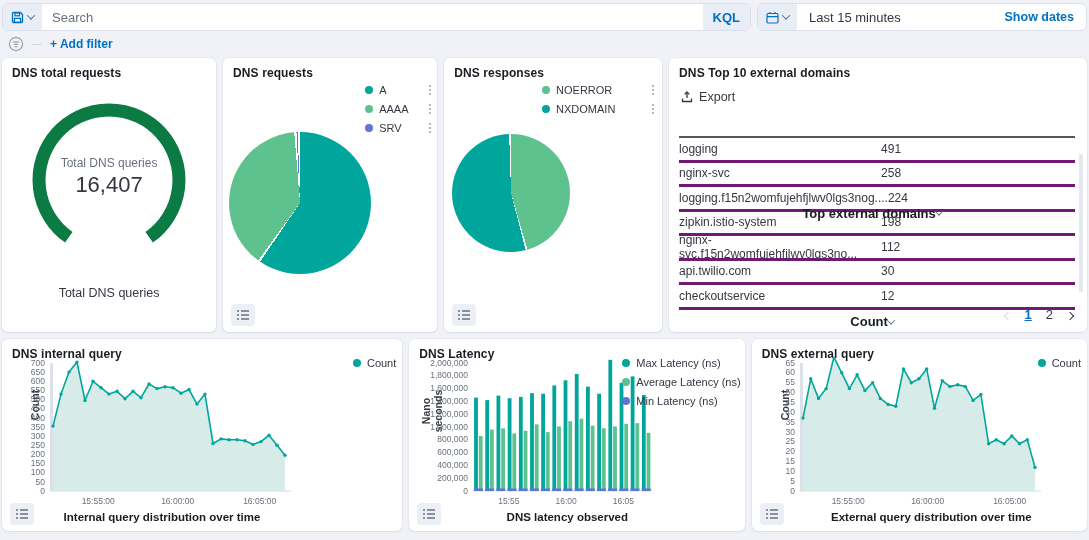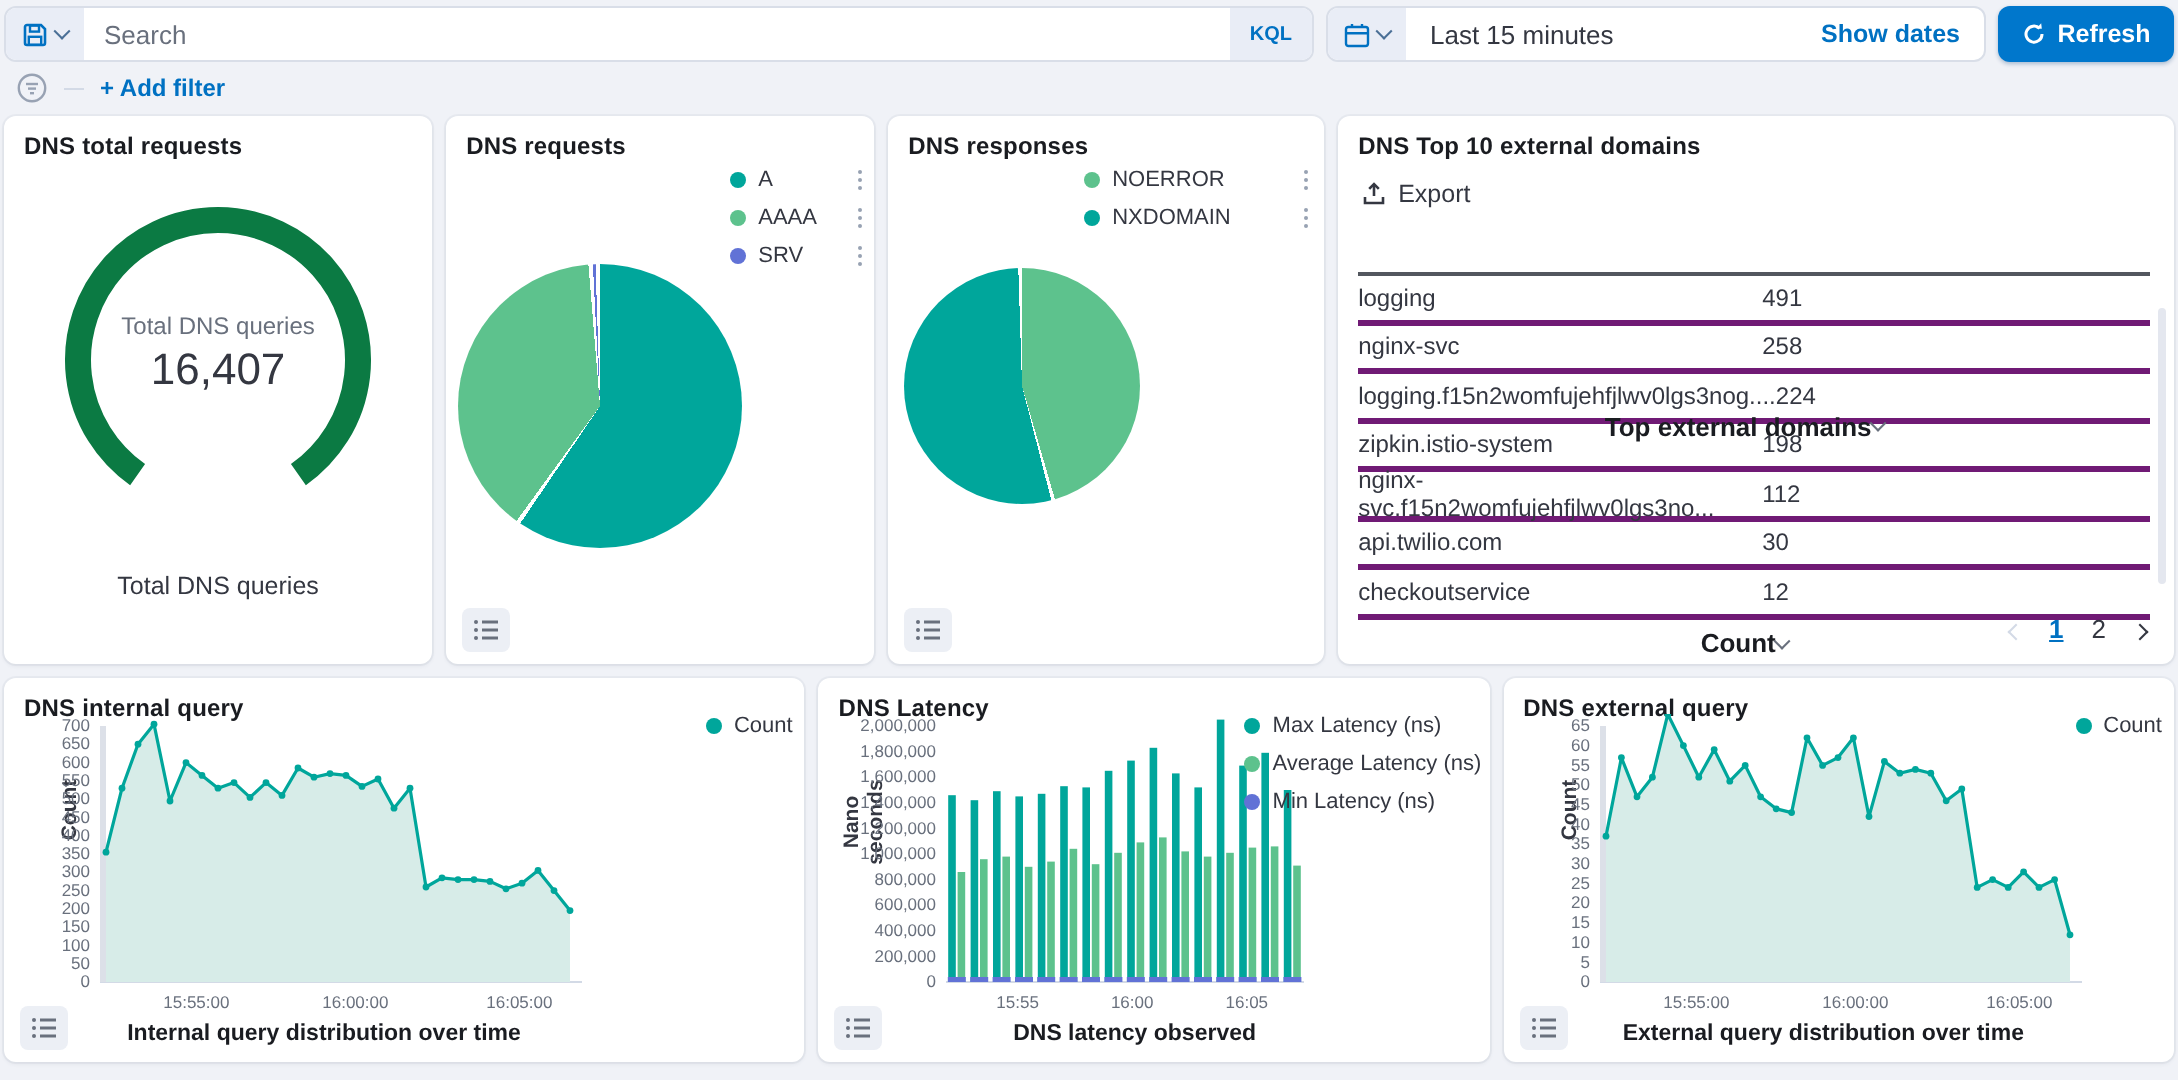--- a/index.html
+++ b/index.html
@@ -7,21 +7,21 @@
     font-family:"Liberation Sans","DejaVu Sans",sans-serif; color:#343741; }
 
   
   .topbar { display:flex; align-items:center; gap:6px; padding:2px 2px 0 2px; height:32px; }
   .search-group { flex:1 1 auto; display:flex; align-items:stretch; height:28px; background:#fff;
     border:1px solid #D9DEE8; border-radius:6px; overflow:hidden; }
   .btn-addon { display:flex; align-items:center; gap:4px; padding:0 8px; background:#E9EDF6; cursor:pointer; border:none; }
   .search-input { flex:1; border:none; outline:none; font-size:13px; padding:0 10px; color:#343741; background:#fff; }
   .search-input::placeholder { color:#69707D; }
   .kql-chip { display:flex; align-items:center; padding:0 10px; background:#E9EDF6; color:#0071C2;
-    font-size:10px; font-weight:700; cursor:pointer; }
+    font-size:13px; font-weight:700; cursor:pointer; }
   .time-group { display:flex; align-items:stretch; width:330px; height:28px; background:#fff;
     border:1px solid #D9DEE8; border-radius:6px; overflow:hidden; }
   .time-text { flex:1; display:flex; align-items:center; padding-left:12px; font-size:13px; color:#343741; cursor:pointer; }
   .show-dates { display:flex; align-items:center; padding:12px 12px; font-size:12.5px; font-weight:600; color:#0071C2; cursor:pointer; }
   .refresh-btn { display:flex; align-items:center; justify-content:center; gap:6px; width:88px; height:28px;
     background:#0077CC; border:none; border-radius:6px; color:#fff; font-weight:700; font-size:12.5px; cursor:pointer;
     box-shadow:0 1px 2px rgba(0,60,120,.3); }
   .chev { width:6px; height:6px; border-right:1.5px solid #69707D; border-bottom:1.5px solid #69707D; display:inline-block; }
   .chev.down { transform:rotate(45deg) translate(-1px,-1px); }
   .chev.right { transform:rotate(-45deg); }
@@ -119,29 +119,20 @@
             <line x1="4" y1="1" x2="4" y2="3" stroke="#0071C2" stroke-width="1.2"></line>
             <line x1="9" y1="1" x2="9" y2="3" stroke="#0071C2" stroke-width="1.2"></line>
           </svg>
       </span>
       <span class="chev down blue"></span>
     </button>
     <span class="time-text">Last 15 minutes</span>
     <span class="show-dates">Show dates</span>
   </div>
 
-  <button class="refresh-btn">
-    <span>
-      <svg width="12" height="12" viewBox="0 0 12 12">
-          <path d="M10 6 a4 4 0 1 1-1.2-2.8" fill="none" stroke="#fff" stroke-width="1.5"></path>
-          <path d="M9.6 0.6 L9.9 3.4 L7.1 3.2 Z" fill="#fff"></path>
-        </svg>
-    </span>
-    <span>Refresh</span>
-  </button>
 </div>
 
 <div class="filterbar">
   <span>
     <svg width="16" height="16" viewBox="0 0 16 16">
         <circle cx="8" cy="8" r="6.6" fill="none" stroke="#98A2B3" stroke-width="1.2"></circle>
         <line x1="5" y1="6" x2="11" y2="6" stroke="#98A2B3" stroke-width="1.2"></line>
         <line x1="6" y1="8.3" x2="10" y2="8.3" stroke="#98A2B3" stroke-width="1.2"></line>
         <line x1="7" y1="10.6" x2="9" y2="10.6" stroke="#98A2B3" stroke-width="1.2"></line>
       </svg>
@@ -548,21 +539,21 @@
             <circle cx="273.3" cy="82.8" r="1.7" fill="#00A69B"></circle>
             <circle cx="281.0" cy="110.4" r="1.7" fill="#00A69B"></circle>
           </svg>
         </div>
       <div class="legend" style="top:18px; right:6px;">
           <div class="legend-row">
             <span class="legend-dot" style="background:#00A69B"></span>
             <span class="legend-label">Count</span>
           </div>
         </div>
-      <div class="caption" style="width:240px;">External query distribution over time</div>
+      <div class="caption" style="width:240px;text-align:right;">External query distribution over time</div>
       <button class="list-btn">
           <svg width="14" height="14" viewBox="0 0 14 14">
             <circle cx="2" cy="3" r="1" fill="#69707D"></circle>
             <line x1="5" y1="3" x2="13" y2="3" stroke="#69707D" stroke-width="1.5"></line>
             <circle cx="2" cy="7" r="1" fill="#69707D"></circle>
             <line x1="5" y1="7" x2="13" y2="7" stroke="#69707D" stroke-width="1.5"></line>
             <circle cx="2" cy="11" r="1" fill="#69707D"></circle>
             <line x1="5" y1="11" x2="13" y2="11" stroke="#69707D" stroke-width="1.5"></line>
           </svg>
         </button>

